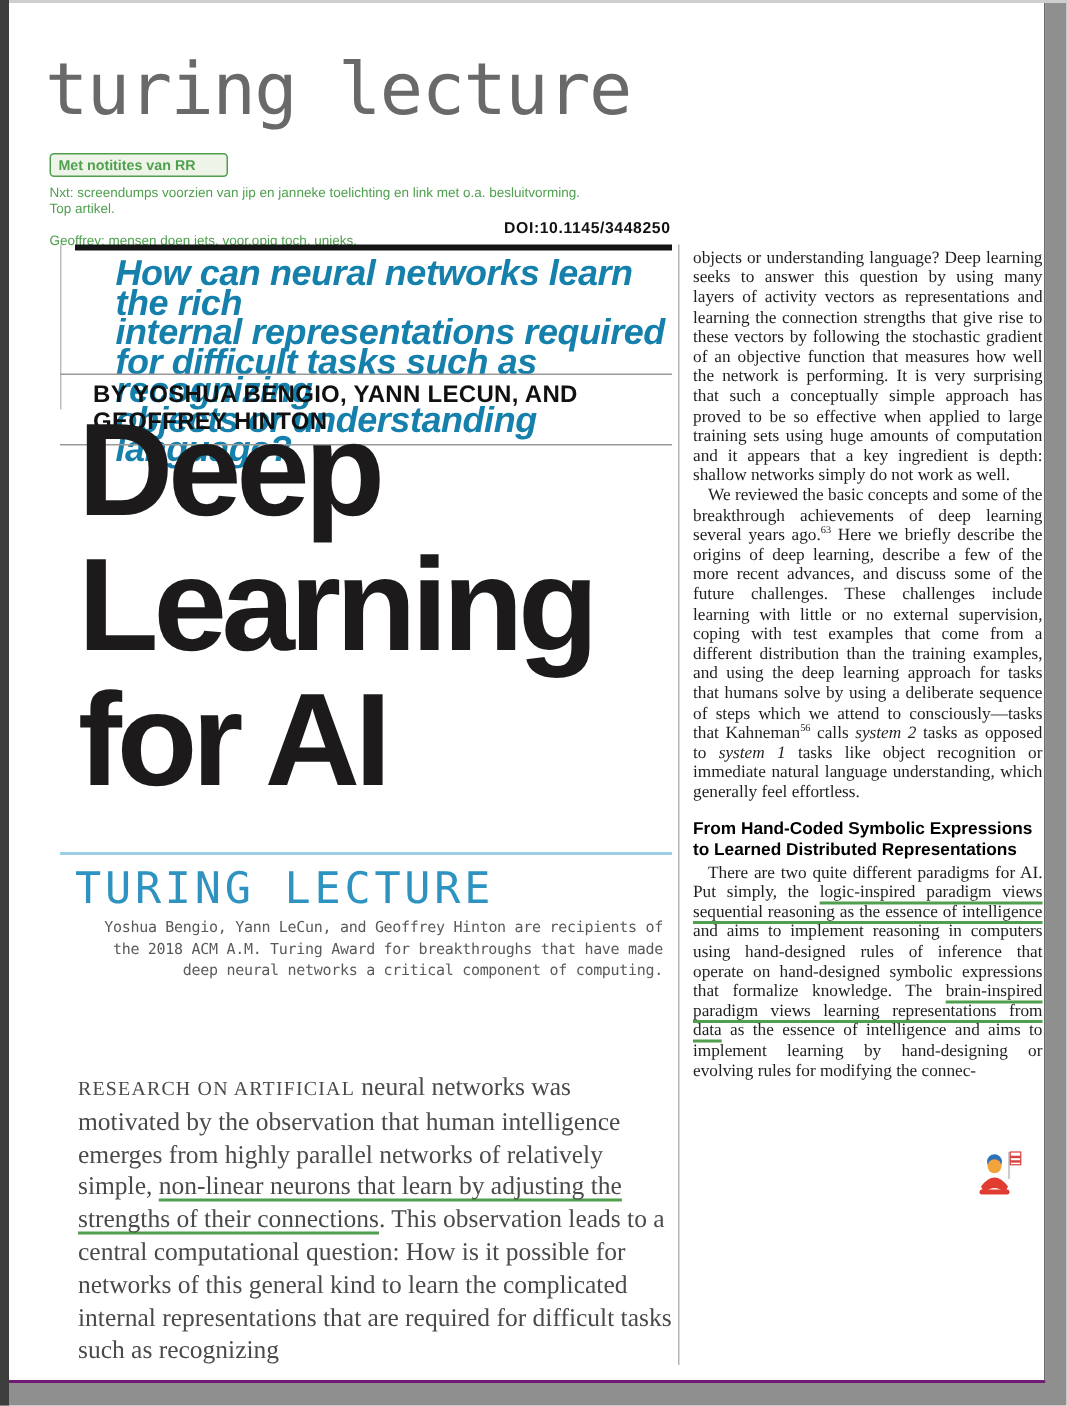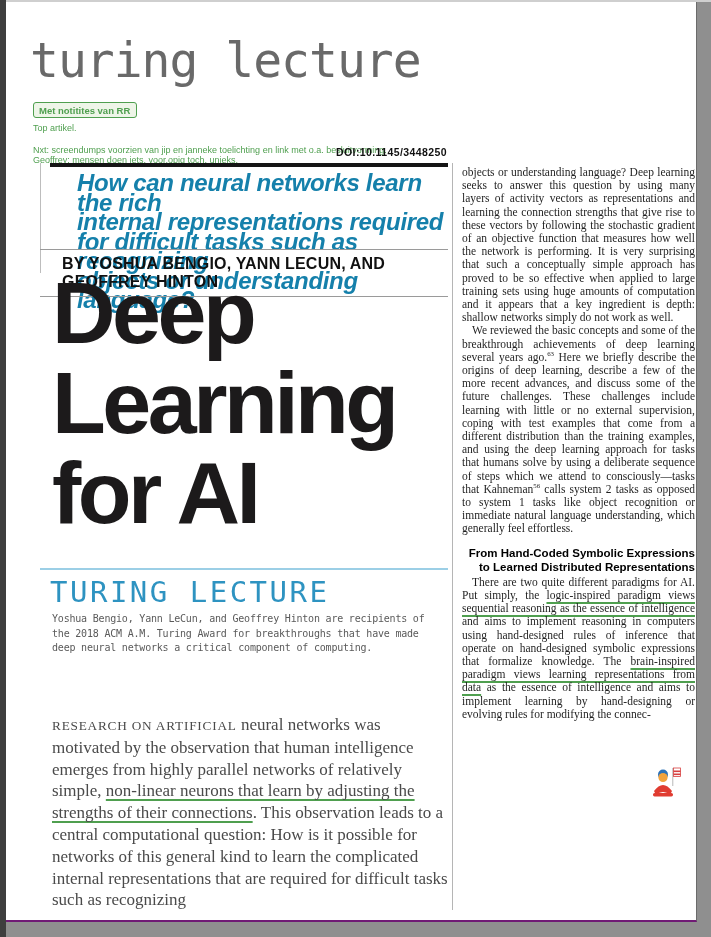--- a/index.html
+++ b/index.html
@@ -33,21 +33,21 @@
     white-space:nowrap;
   }
   
   .annot{position:absolute;left:27px;top:98px;color:var(--green);width:440px;}
   .annot-badge{
     display:inline-block;
     font-size:9.5px;font-weight:bold;
     border:1px solid var(--green);
     background:#eef5e8;
     border-radius:3px;
-    padding:2px 6px 1px 5px;
+    padding:2px 21px 1px 5px;
     margin-bottom:5px;
   }
   .annot-note{font-size:9px;line-height:10.5px;}
   .annot-note.first{margin-bottom:11px;}
   .doi{
     position:absolute;right:249px;top:144px;
     font-size:10.5px;font-weight:bold;color:#111;letter-spacing:.4px;
   }
   
   .bar-thick{position:absolute;left:44px;top:161px;width:398px;height:4px;background:#151515;}
@@ -72,51 +72,51 @@
   
   .cyan-rule{position:absolute;left:34px;top:566px;width:408px;height:2px;background:#9ccfe6;}
   .kicker{
     position:absolute;left:44px;top:573px;
     font-family:"DejaVu Sans Mono",monospace;
     font-size:29px;color:var(--cyan);letter-spacing:2.5px;white-space:nowrap;
   }
   .award-note{
     position:absolute;left:46px;top:610px;width:390px;
     font-family:"DejaVu Sans Mono",monospace;
-    font-size:10px;line-height:14.5px;color:#5a5a5a;letter-spacing:-.2px;
+    font-size:10px;line-height:14.5px;color:#5a5a5a;letter-spacing:-.2px;text-align:right;
   }
   
   .intro{
     position:absolute;left:46px;top:712px;width:398px;
     font-family:Liberation Serif, serif;
     font-size:17px;line-height:21.8px;color:#4a4a4a;
   }
   .seg-smallcaps{font-size:.78em;letter-spacing:.8px;}
   .seg-greenline{
     text-decoration:underline;
     text-decoration-color:var(--green);
     text-decoration-thickness:2px;
     text-underline-offset:3px;
   }
-  .seg-italic{}
+  .seg-italic{font-style:italic;}
   sup.seg-sup{font-size:.6em;line-height:0;vertical-align:super;}
   
   .col-divider{position:absolute;left:446px;top:161px;width:1px;height:747px;background:#b5b5b5;}
   
   .right-col{
     position:absolute;left:456px;top:164px;width:233px;
     font-family:"Liberation Serif",serif;
     font-size:11.5px;line-height:13.2px;color:var(--ink);
     text-align:justify;
   }
   .right-col p.indent{text-indent:10px;}
   .right-col .subhead{
     font-family:"Liberation Sans",sans-serif;
     font-size:11.5px;line-height:14px;font-weight:bold;color:#000;
-    text-align:right;
+    text-align:left;
     margin-top:10px;margin-bottom:2px;
   }
   
   .marker{position:absolute;left:646px;top:764px;width:30px;height:36px;cursor:pointer;}
   
   .footer{
     position:absolute;left:50px;top:899px;
     font-size:9px;color:#9a9a9a;letter-spacing:.5px;white-space:nowrap;
   }
   .footer .pageno{font-size:12px;font-weight:bold;color:#222;letter-spacing:0;margin-right:8px;}
@@ -129,22 +129,22 @@
 
 <div class="frame-top"></div>
 <div class="frame-left"></div>
 
 <div class="page">
 
   <div class="masthead">turing lecture</div>
 
   <div class="annot">
     <div class="annot-badge">Met notitites van RR</div>
+    <div class="annot-note">Nxt: screendumps voorzien van jip en janneke toelichting en link met o.a. besluitvorming.</div>
     <div class="annot-note first">Top artikel.</div>
-    <div class="annot-note">Nxt: screendumps voorzien van jip en janneke toelichting en link met o.a. besluitvorming.</div>
     <div class="annot-note">Geoffrey: mensen doen iets, voor.opig toch, unieks.</div>
   </div>
 
   <div class="doi">DOI:10.1145/3448250</div>
 
   <div class="bar-thick"></div>
   <div class="feature-vline"></div>
 
   <div class="headline">How can neural networks learn the rich<br>internal representations required<br>for difficult tasks such as recognizing<br>objects or understanding language?</div>
 

